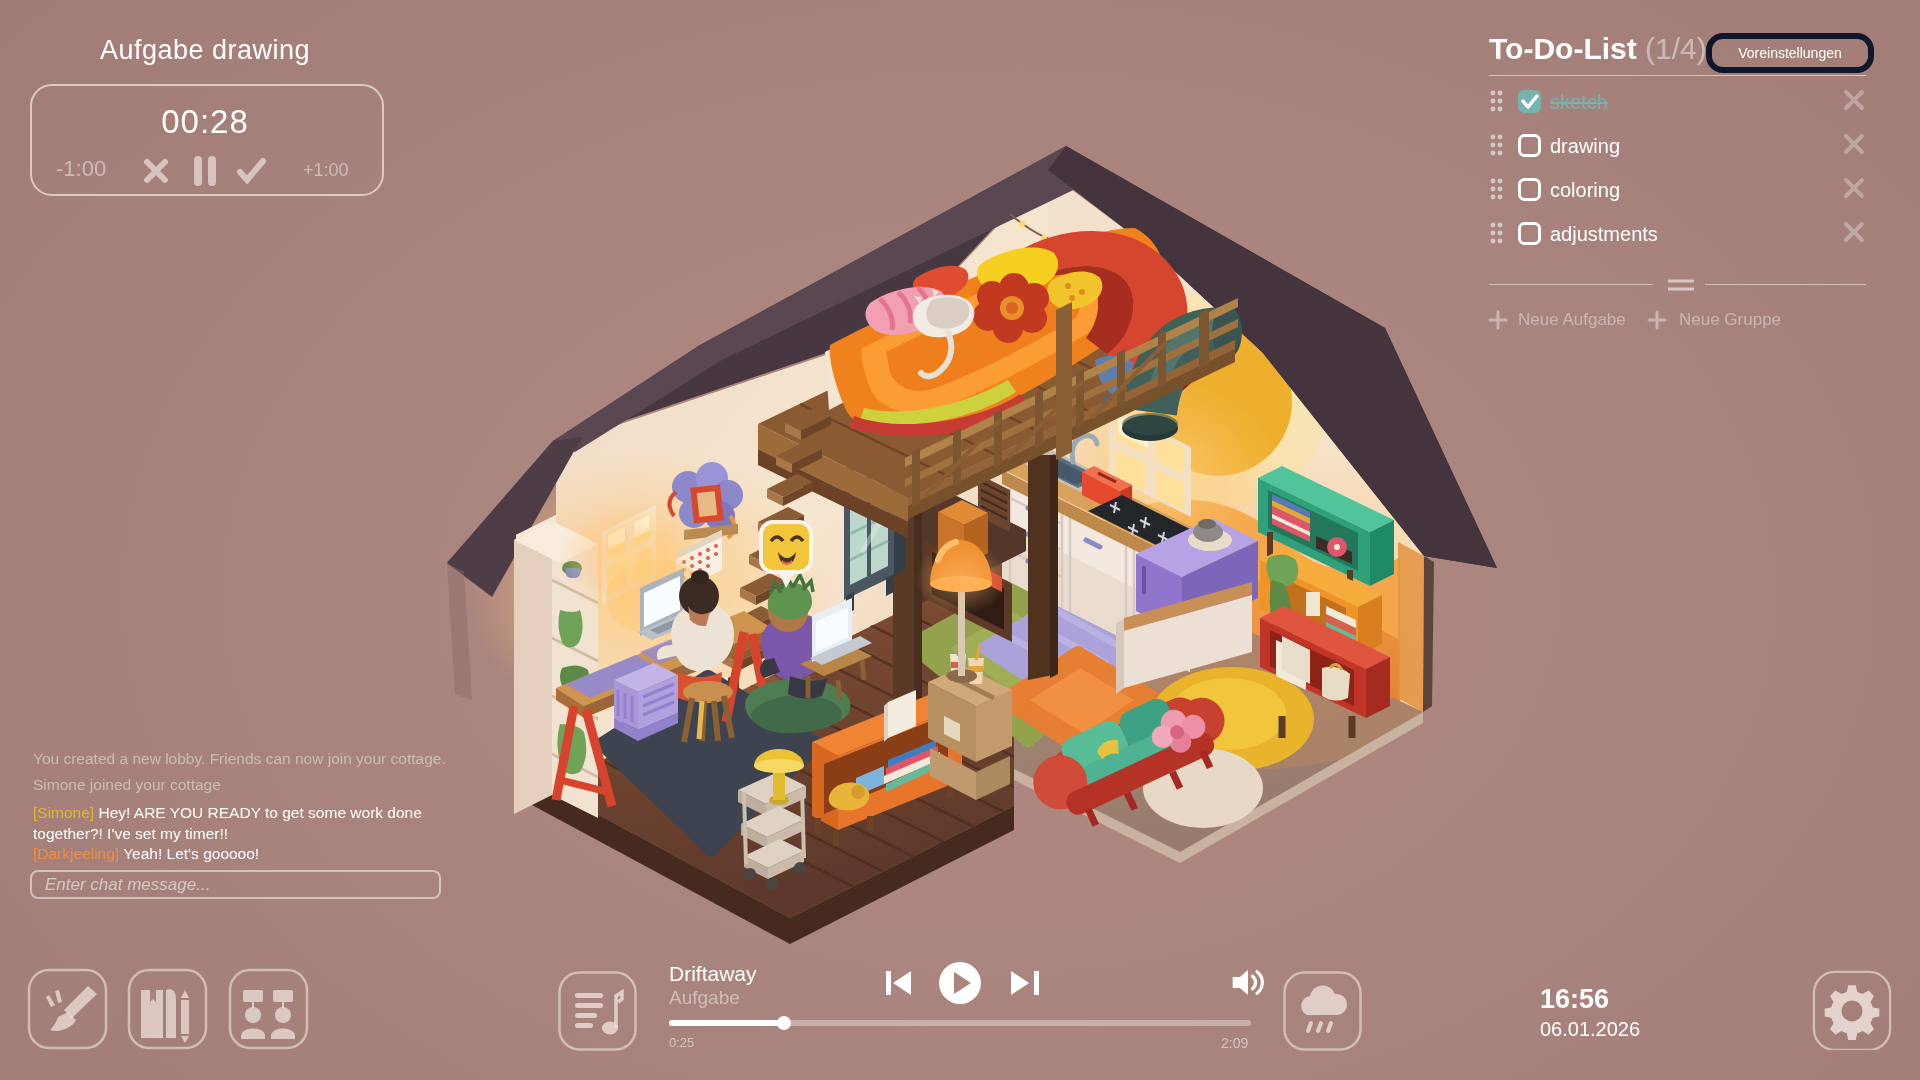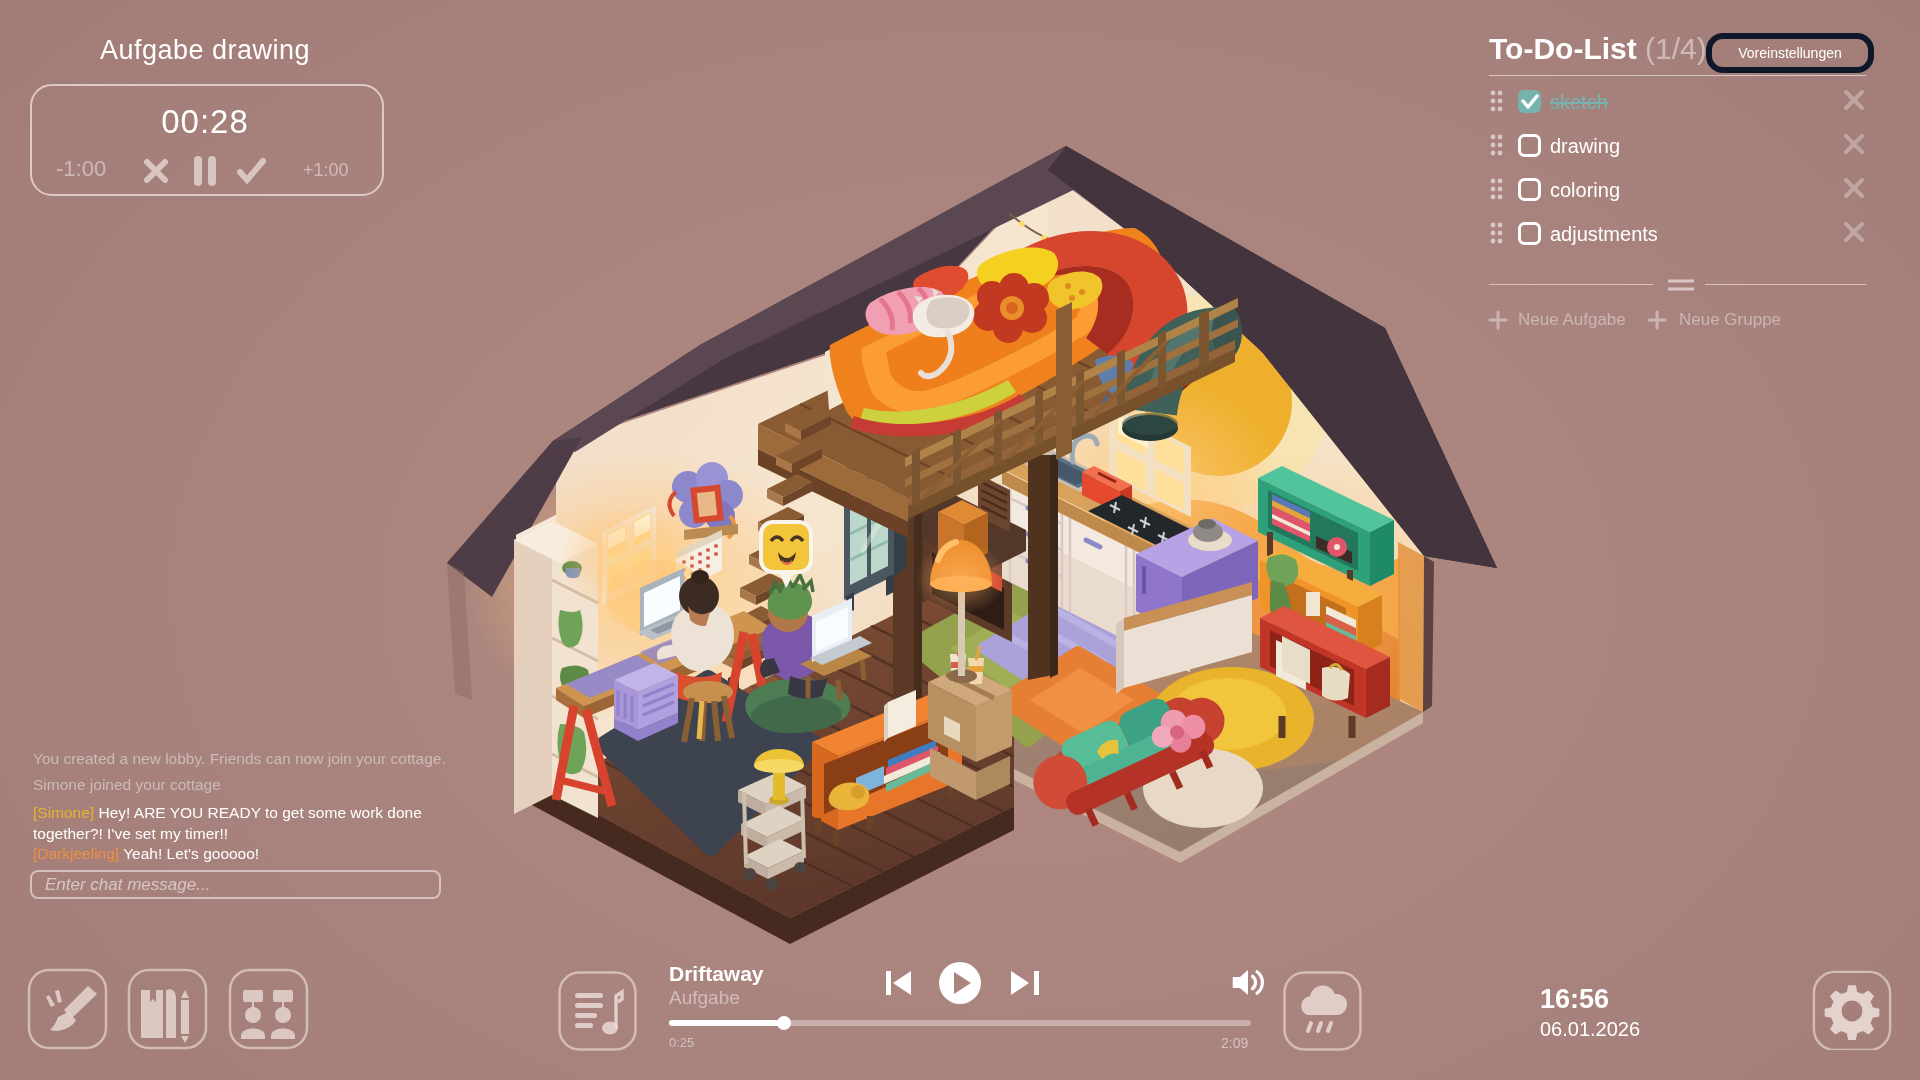--- a/index.html
+++ b/index.html
@@ -823,21 +823,21 @@
     <g fill="rgba(238,224,218,0.8)">
       <rect x="17" y="22" width="28" height="5" rx="2.5"></rect>
       <rect x="17" y="32" width="28" height="5" rx="2.5"></rect>
       <rect x="17" y="42" width="22" height="5" rx="2.5"></rect>
       <rect x="17" y="52" width="18" height="5" rx="2.5"></rect>
       <ellipse cx="52" cy="57" rx="8" ry="6.5"></ellipse>
       <path d="M58 57 V25 l6 -4 v7 l-4 3" stroke="rgba(238,224,218,0.8)" stroke-width="3.5" fill="none"></path>
     </g>
   </svg>
 
-  <div class="abs" style="left:119px;top:32px;color:#fff;font-size:21px;font-weight:bold;">Driftaway</div>
+  <div class="abs" style="left:119px;top:32px;color:#fff;font-size:21px;font-weight:normal;">Driftaway</div>
 
   <div class="abs" style="left:119px;top:57px;color:rgba(255,255,255,0.45);font-size:19px;">Aufgabe</div>
 
   <svg class="abs" style="left:330px;top:25px;" width="200" height="56" viewBox="0 0 200 56">
     <g fill="#fff">
       <path d="M6 16 v24 h5 v-24 z M31 16 L13 28 L31 40 Z"></path>
       <circle cx="80" cy="28" r="21"></circle>
       <path d="M74 17 L91 28 L74 39 Z" fill="#ab867f"></path>
       <path d="M131 16 L149 28 L131 40 Z M154 16 v24 h5 v-24 z"></path>
     </g>

